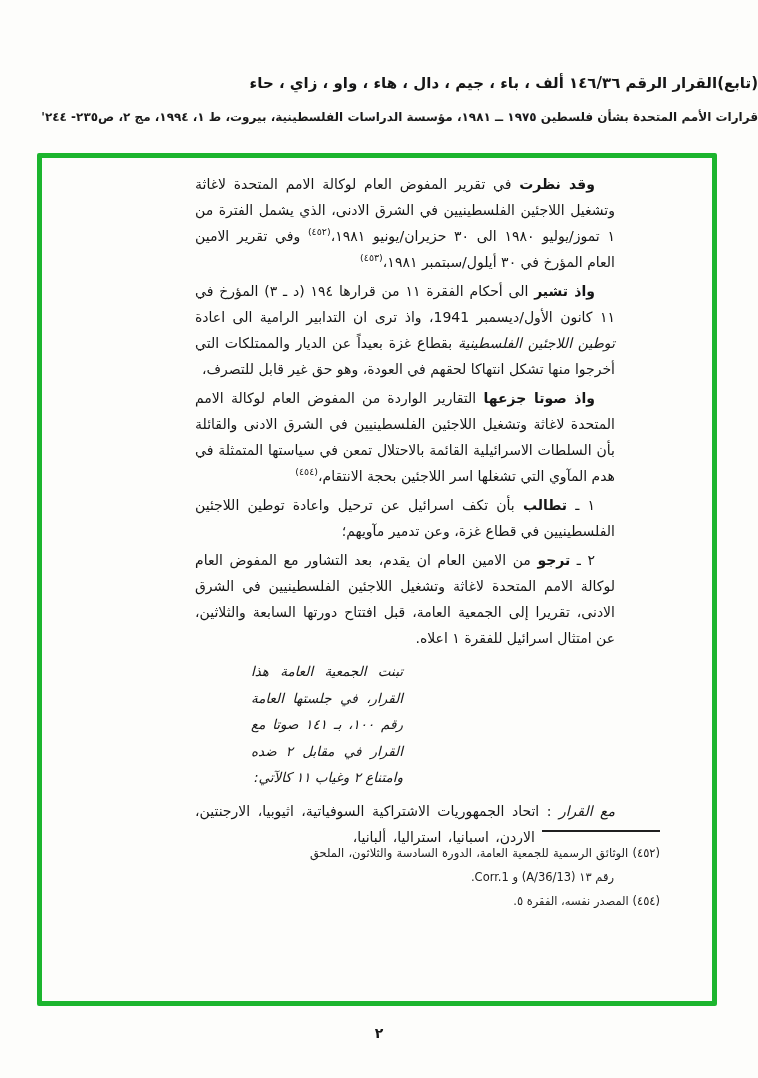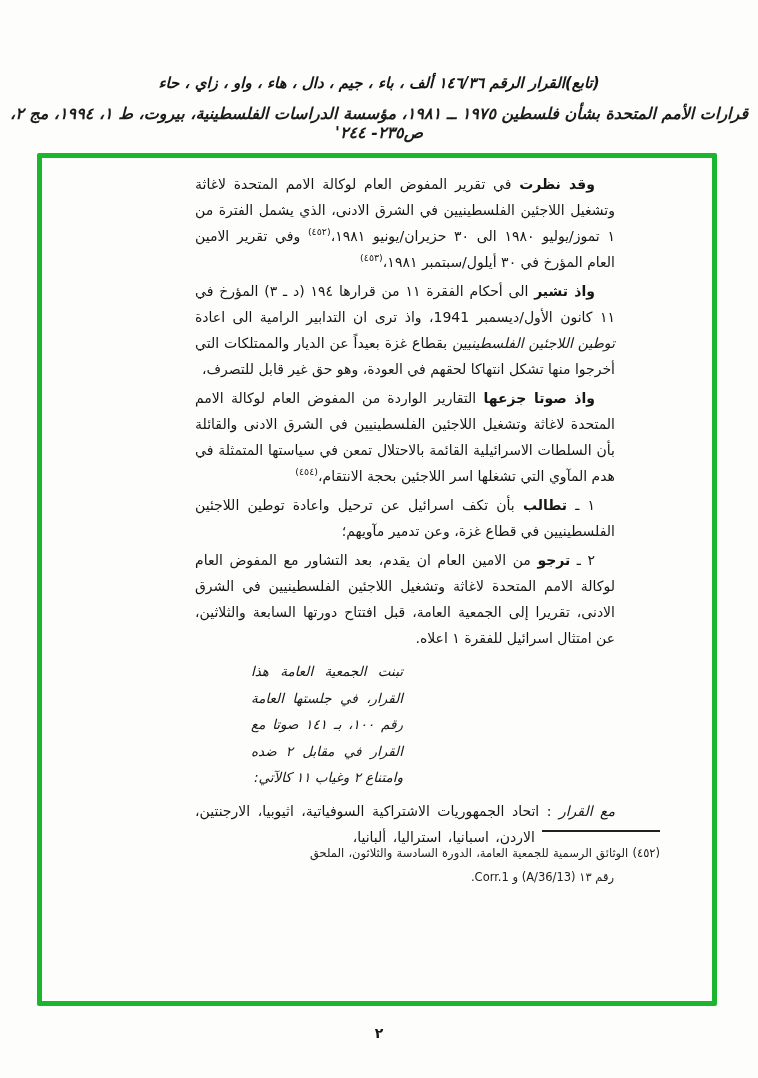--- a/index.html
+++ b/index.html
@@ -7,23 +7,23 @@
   body {
     background:#fdfdfb;
     font-family:"DejaVu Sans", sans-serif;
     color:#161616;
     position:relative;
     overflow:hidden;
   }
   .page { position:relative; width:758px; height:1078px; }
 
   
-  .hdr { position:absolute; top:74px; left:0; width:100%; text-align:center; direction:rtl;font-style:italic; }
+  .hdr { position:absolute; top:74px; left:0; width:100%; direction:rtl; }
   .hdr-title { font-size:15px; font-weight:bold; letter-spacing:0.2px; }
-  .hdr-source { margin-top:12px; font-size:16px; font-weight:bold; color:#1b1b1b; }
+  .hdr-source { margin-top:18px; font-size:12px; font-weight:bold; color:#1b1b1b; }
 
   
   .green-box {
     position:absolute; left:37px; top:153px;
     width:680px; height:853px;
     border:5px solid #1cb52e; border-radius:2px;
     background:transparent;
   }
 
   
@@ -72,36 +72,37 @@
     <div class="hdr-title">(تابع)القرار الرقم  ١٤٦/٣٦ ألف ، باء ، جيم ، دال ، هاء ، واو ، زاي ، حاء</div>
     <div class="hdr-source">قرارات الأمم المتحدة بشأن فلسطين ١٩٧٥ ــ ١٩٨١، مؤسسة الدراسات الفلسطينية، بيروت، ط ١، ١٩٩٤، مج ٢، ص٢٣٥- ٢٤٤'</div>
   </header>
 
   <div class="green-box" style="border-color: rgb(28, 181, 46);">
 
     <div class="main-text">
 
       <p class="para"><b>وقد نظرت</b><span> في تقرير المفوض العام لوكالة الامم المتحدة لاغاثة وتشغيل اللاجئين الفلسطينيين في الشرق الادنى، الذي يشمل الفترة من ١ تموز/يوليو ١٩٨٠ الى ٣٠ حزيران/يونيو ١٩٨١،</span><sup class="fn-mark">(٤٥٢)</sup><span> وفي تقرير الامين العام المؤرخ في ٣٠ أيلول/سبتمبر ١٩٨١،</span><sup class="fn-mark">(٤٥٣)</sup></p>
 
-      <p class="para"><b>واذ تشير</b><span> الى أحكام الفقرة ١١ من قرارها ١٩٤ (د ـ ٣) المؤرخ في ١١ كانون الأول/ديسمبر 1941، واذ ترى ان التدابير الرامية الى اعادة </span><i>توطين اللاجئين الفلسطينيين</i><span> بقطاع غزة بعيداً عن الديار والممتلكات التي أخرجوا منها تشكل انتهاكا لحقهم في العودة، وهو حق غير قابل للتصرف،</span></p>
+      <p class="para"><b>واذ تشير</b><span> الى أحكام الفقرة ١١ من قرارها ١٩٤ (د ـ ٣) المؤرخ في ١١ كانون الأول/ديسمبر 1941، واذ ترى ان التدابير الرامية الى اعادة </span><i>توطين اللاجئين الفلسطينية</i><span> بقطاع غزة بعيداً عن الديار والممتلكات التي أخرجوا منها تشكل انتهاكا لحقهم في العودة، وهو حق غير قابل للتصرف،</span></p>
 
       <p class="para"><b>واذ صوتا جزعها</b><span> التقارير الواردة من المفوض العام لوكالة الامم المتحدة لاغاثة وتشغيل اللاجئين الفلسطينيين في الشرق الادنى والقائلة بأن السلطات الاسرائيلية القائمة بالاحتلال تمعن في سياستها المتمثلة في هدم المآوي التي تشغلها اسر اللاجئين بحجة الانتقام،</span><sup class="fn-mark">(٤٥٤)</sup></p>
 
       <p class="para"><span>١ ـ </span><b>تطالب</b><span> بأن تكف اسرائيل عن ترحيل واعادة توطين اللاجئين الفلسطينيين في قطاع غزة، وعن تدمير مآويهم؛</span></p>
 
       <p class="para"><span>٢ ـ </span><b>ترجو</b><span> من الامين العام ان يقدم، بعد التشاور مع المفوض العام لوكالة الامم المتحدة لاغاثة وتشغيل اللاجئين الفلسطينيين في الشرق الادنى، تقريرا إلى الجمعية العامة، قبل افتتاح دورتها السابعة والثلاثين، عن امتثال اسرائيل للفقرة ١ اعلاه.</span></p>
 
       <div class="adoption">تبنت الجمعية العامة هذا القرار، في جلستها العامة رقم ١٠٠، بـ ١٤١ صوتا مع القرار في مقابل ٢ ضده وامتناع ٢ وغياب ١١ كالآتي:</div>
 
       <div class="vote"><i>مع القرار</i><span> :  </span><span>اتحاد الجمهوريات الاشتراكية السوفياتية، اثيوبيا، الارجنتين، الاردن، اسبانيا، استراليا، ألبانيا،</span></div>
 
     </div>
 
     <div class="footnotes">
       <div class="fn-rule"></div>
       <div class="fn">(٤٥٢) الوثائق الرسمية للجمعية العامة، الدورة السادسة والثلاثون، الملحق رقم ١٣ (A/36/13) و Corr.1.</div>
+      <div class="fn">(٤٥٤) المصدر نفسه، الفقرة ٥.</div>
     </div>
 
   </div>
 
   <div class="page-number">٢</div>
 
 </div>
 
 </body></html>

